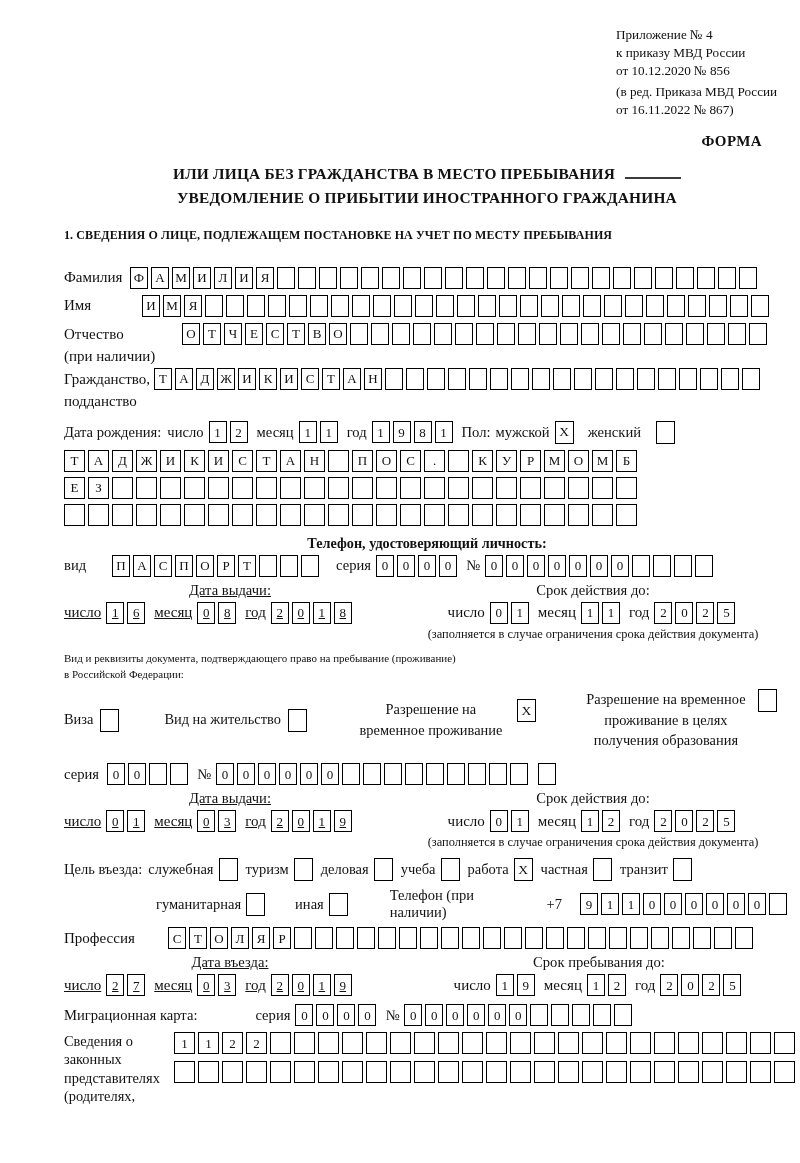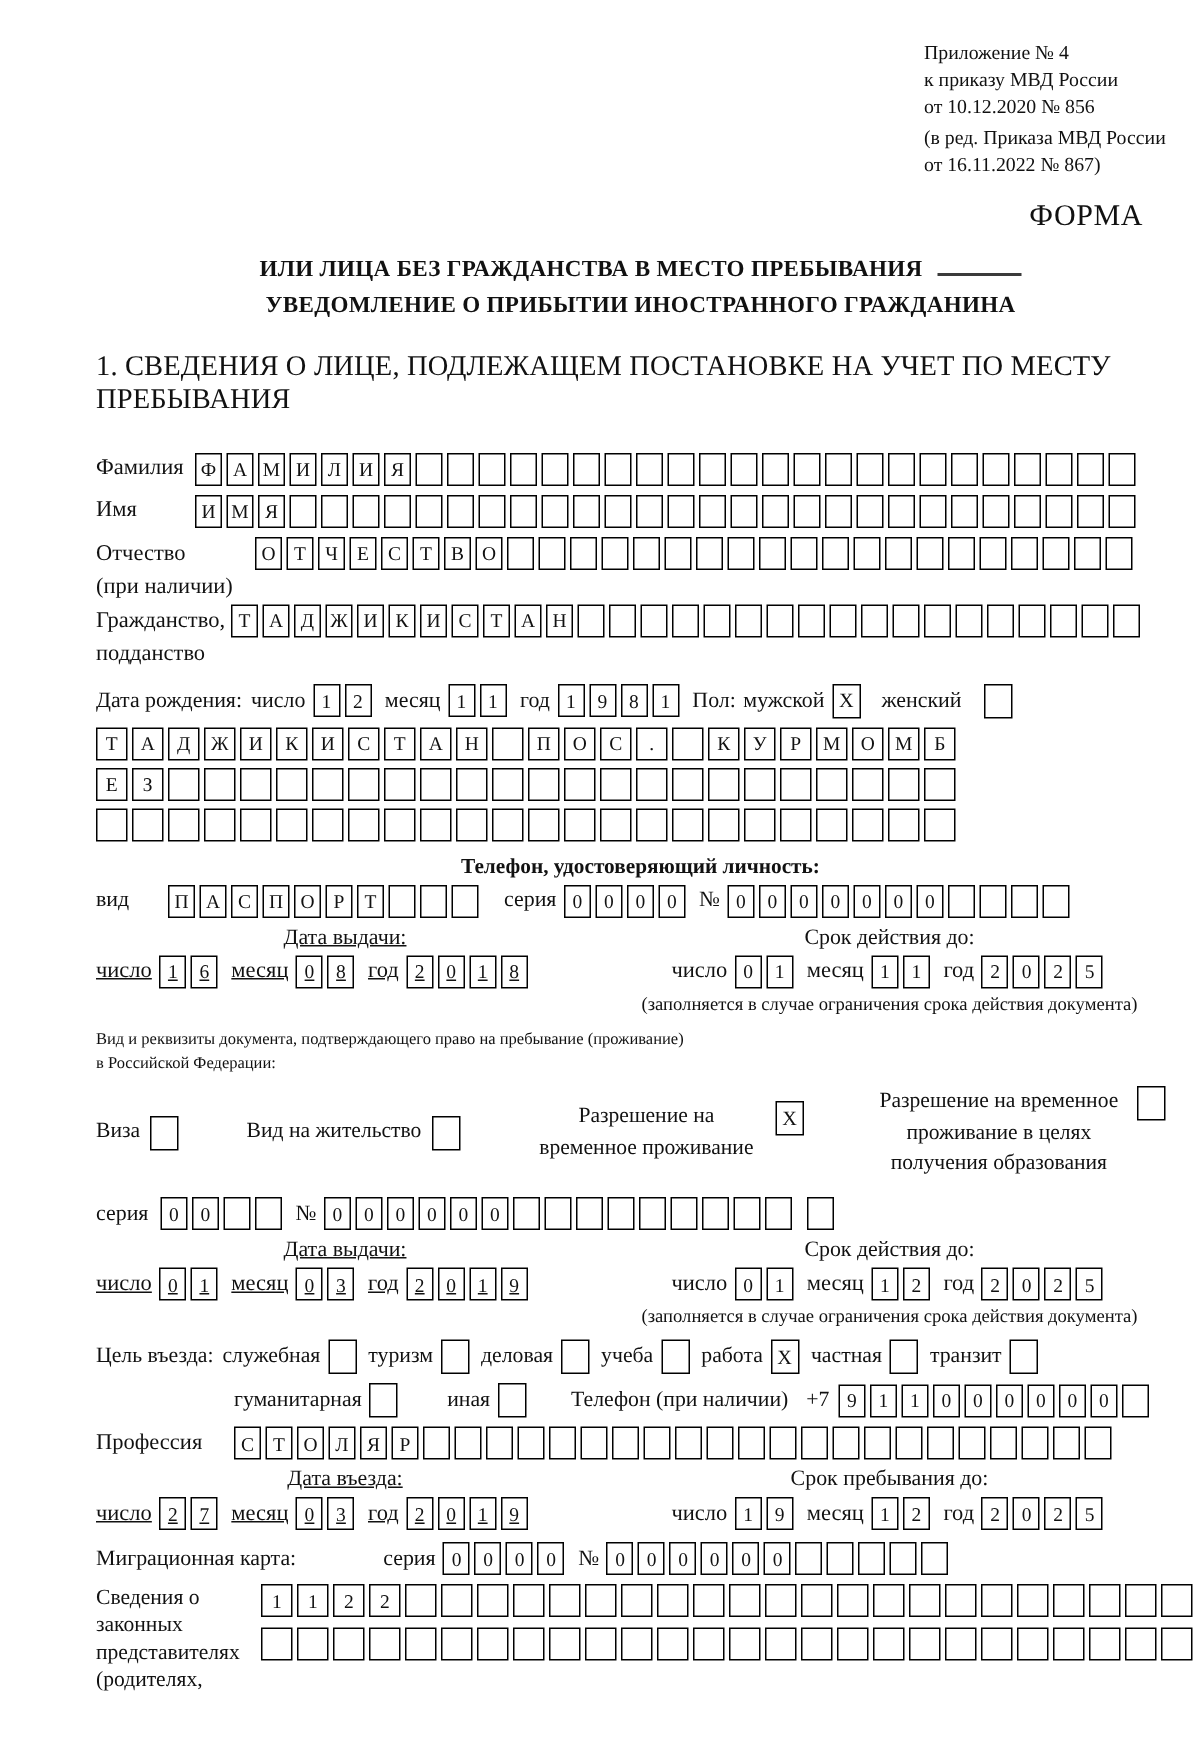--- a/index.html
+++ b/index.html
@@ -5,45 +5,45 @@
   * { box-sizing: border-box; margin: 0; padding: 0; }
   html,body { background:#fff; }
   body {
     width: 800px; height: 1163px; overflow: hidden;
     font-family: "Liberation Serif", "DejaVu Serif", serif;
     font-size: 15px; color: #111;
     padding: 26px 10px 8px 64px;
   }
   .appendix { margin-left: 552px; font-size: 13.2px; line-height: 1.38; }
   .appendix .edition { margin-top: 2px; }
-  .forma { font-weight: normal; text-align: right; margin: 14px 28px 0 0; font-size: 20px; letter-spacing: .4px; }
+  .forma { font-weight: bold; text-align: right; margin: 14px 28px 0 0; font-size: 15px; letter-spacing: .4px; }
   .title { font-weight: bold; text-align: center; font-size: 15.4px; margin-top: 12px; line-height: 1.55; letter-spacing: .2px; }
   .uline { display: inline-block; width: 56px; border-bottom: 2.6px solid #3b3b3b; margin-left: 10px; vertical-align: baseline; }
-  .sec-heading { font-weight: normal; font-size: 19px; margin-top: 18px; letter-spacing: .1px; }
+  .sec-heading { font-weight: bold; font-size: 12px; margin-top: 18px; letter-spacing: .1px; }
 
   .cells { display: flex; flex: none; }
   .cell {
     width: 18px; height: 22px; flex: none;
     border: 1.5px solid #000; margin-right: 3px;
     display: inline-flex; align-items: center; justify-content: center;
     font-size: 13px; line-height: 1; background: #fff;
   }
   .wide .cell { width: 21px; }
   .cb { width: 19px; height: 23px; flex: none;
     border: 1.5px solid #000; display: inline-flex; align-items: center; justify-content: center;
     font-size: 13.5px; background:#fff; }
   .gap-last .cell:last-child { margin-left: 7px; }
 
   .frow { display: flex; align-items: center; }
   .frow .lbl { flex: none; }
   .top { align-items: flex-start; }
   .lblcol { flex: none; line-height: 1.5; }
 
   .w66 { width: 66px; } .w106 { width: 106px; } .w90 { width: 90px; }
-  .mt16 { margin-top: 24px; } .mt8 { margin-top: 8px; } .mt6 { margin-top: 6px; }
+  .mt16 { margin-top: 24px; } .mt8 { margin-top: 8px; } .mt6 { margin-top: 6px; gap: 12px; }
   .mt3 { margin-top: 3px; } .mt12 { margin-top: 12px; }
 
   .dlbl { flex: none; margin: 0 5px 0 6px; }
   .dlbl.first { margin-left: 0; }
 
   .doc-heading { font-weight: bold; text-align: center; font-size: 14.2px; margin-top: 4px; }
 
   .dates { display: flex; margin-top: 5px; }
   .dcol.left { width: 332px; flex: none; text-decoration: underline; }
   .dcol.right { flex: 1; }
@@ -576,21 +576,21 @@
       <span class="p-lbl">транзит</span>
       <span class="cb"></span>
     </span>
   </div>
 
   <div class="purposes mt6 indent90">
     <span class="purpose">
       <span class="p-lbl">гуманитарная</span>
       <span class="cb"></span>
     </span>
-    <span class="purpose" style="margin-left:25px">
+    <span class="purpose" style="margin-left:10px">
       <span class="p-lbl">иная</span>
       <span class="cb"></span>
     </span>
     <span class="phone-lbl">Телефон (при наличии)</span>
     <span class="plus">+7</span>
     <span class="cells">
         <span class="cell">9</span>
         <span class="cell">1</span>
         <span class="cell">1</span>
         <span class="cell">0</span>

